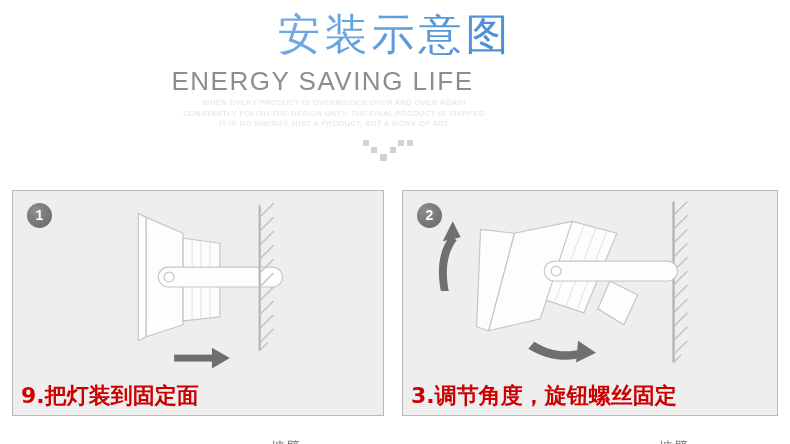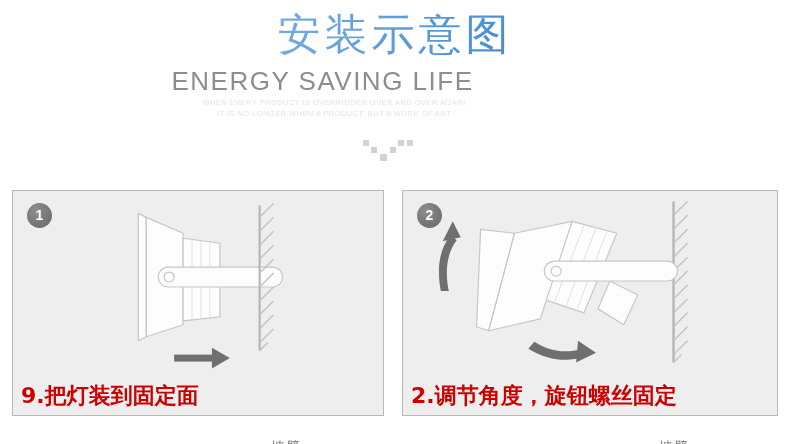--- a/index.html
+++ b/index.html
@@ -134,21 +134,22 @@
 <body>
 
 <div id="header">
 
   <div id="title-cn">安装示意图</div>
 
   <div id="title-en">ENERGY SAVING LIFE</div>
 
   <div id="subcopy">
     <div>WHEN EVERY PRODUCT IS OVERRIDDEN OVER AND OVER AGAIN</div>
-    <div>IT IS NO LONGER WHEN A PRODUCT, BUT A WORK OF ART</div>
+    <div>CONSTANTLY POLISH THE DESIGN UNTIL THE FINAL PRODUCT IS SHIPPED</div>
+    <div>IT IS NO ENERGY JUST A PRODUCT, BUT A WORK OF ART</div>
   </div>
 
   <div id="deco">
     <i style="left:0px;  top:0px;  width:6px; height:6px;"></i>
     <i style="left:8px;  top:7px;  width:6px; height:6px;"></i>
     <i style="left:17px; top:14px; width:7px; height:7px;"></i>
     <i style="left:27px; top:7px;  width:6px; height:6px;"></i>
     <i style="left:35px; top:0px;  width:6px; height:6px;"></i>
     <i style="left:44px; top:0px;  width:6px; height:6px;"></i>
   </div>
@@ -260,14 +261,14 @@
 
       <g fill="#6f6f6f">
         <path d="M126 158 C 146 170, 166 172, 182 166 L180 158 C 164 163, 148 161, 132 151 Z"></path>
         <path d="M176 150 L194 162 L174 172 Z"></path>
       </g>
     </svg>
   </div>
 
   <div class="wall-label" id="wall-label-2">墙壁</div>
 
-  <div class="caption">2.调节角度，旋钮螺丝固定</div>
+  <div class="caption">3.调节角度，旋钮螺丝固定</div>
 </div>
 
 </body></html>

